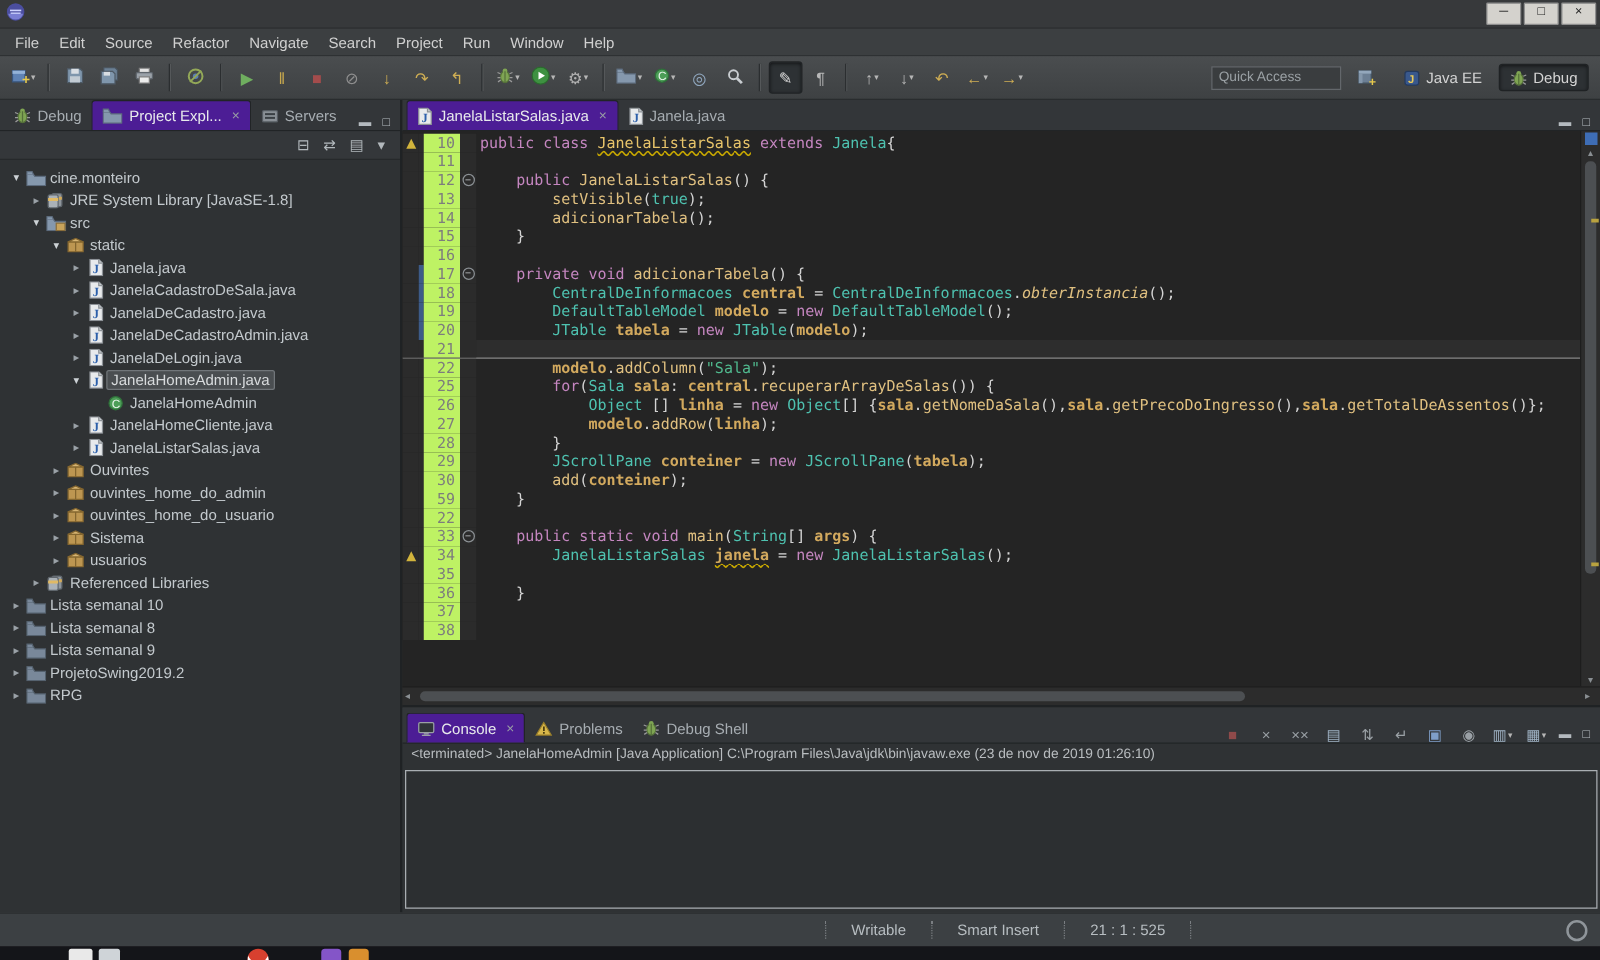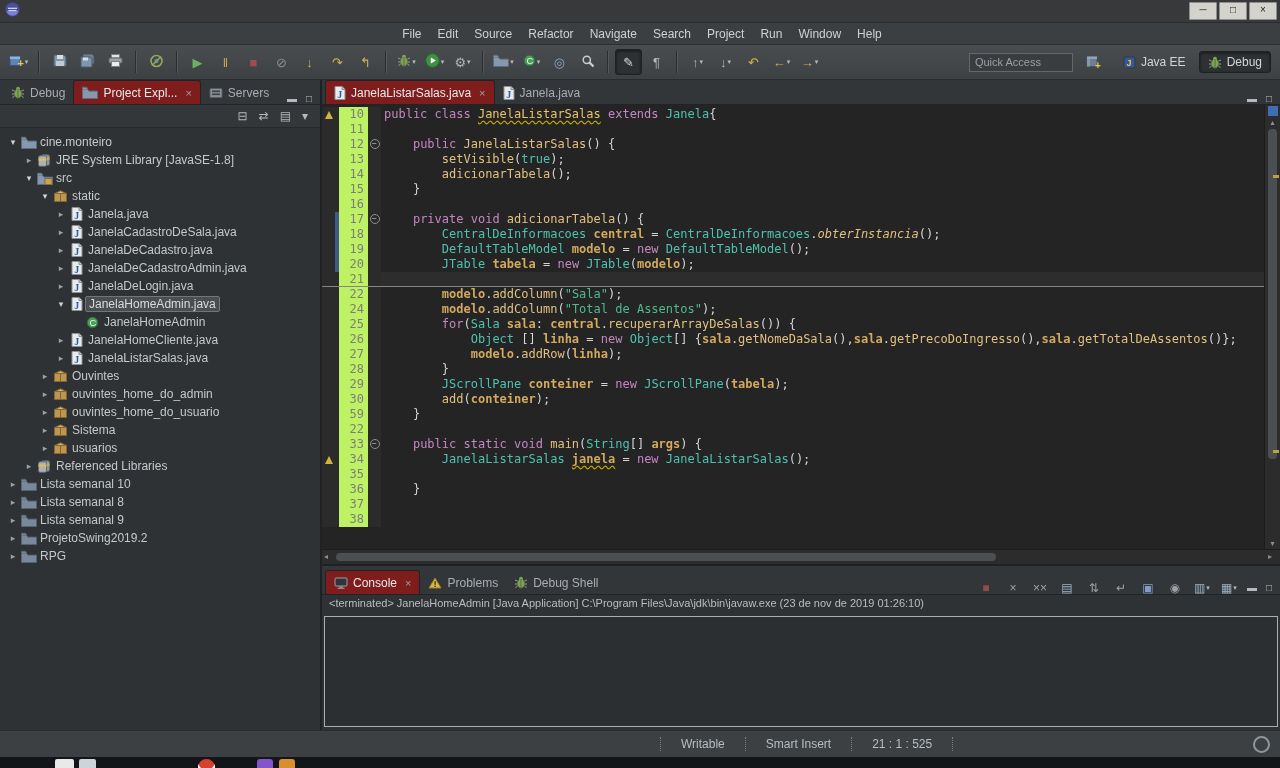--- a/index.html
+++ b/index.html
@@ -6,21 +6,21 @@
   body{width:1280px;height:768px;overflow:hidden;font-family:"Liberation Sans",sans-serif;}
   .app{width:1280px;height:768px;display:flex;flex-direction:column;background:#3c3f41;color:#c8c8c8;font-size:12px;position:relative;overflow:hidden;}
 
   
   .titlebar{height:22px;flex:0 0 22px;background:#37393b;display:flex;align-items:center;gap:6px;padding-left:5px;border-bottom:1px solid #2a2c2e;}
   .title-text{color:#cfcfcf;font-size:12px;white-space:nowrap;}
   .win-controls{margin-left:auto;display:flex;gap:2px;padding-right:3px;}
   .win-btn{width:26px;height:16px;background:#d4d2cd;border:1px solid #8f8f8f;color:#222;font-size:10px;line-height:14px;text-align:center;border-radius:1px;}
 
   
-  .menubar{height:21px;flex:0 0 21px;background:#3c3f41;display:flex;align-items:center;padding-left:4px;border-bottom:1px solid #2e3133;justify-content:center;}
+  .menubar{height:21px;flex:0 0 21px;background:#3c3f41;display:flex;align-items:center;padding-left:4px;border-bottom:1px solid #2e3133;}
   .menu-item{padding:2px 8px;color:#d0d0d0;}
 
   
   .toolbar{height:34px;flex:0 0 34px;background:linear-gradient(#4a4d4f,#3e4143);border-bottom:1px solid #292c2e;display:flex;align-items:center;padding:0 5px;}
   .tb-left{display:flex;align-items:center;gap:1px;}
   .tb-btn{height:24px;min-width:21px;display:inline-flex;align-items:center;justify-content:center;border-radius:3px;padding:0 2px;border:1px solid transparent;}
   .tb-btn .g{font-size:13px;line-height:13px;}
   .tb-btn.pressed{background:#2d3134;border-color:#202325;box-shadow:inset 0 1px 3px rgba(0,0,0,.6);}
   .tb-sep{width:1px;height:22px;background:#2b2e30;border-right:1px solid #55585a;margin:0 5px;}
   .dd{font-size:7px;color:#b6b6b6;margin-left:1px;}
@@ -33,21 +33,21 @@
 
   
   .main{flex:1;min-height:0;display:flex;background:#2b2e30;}
   .explorer{width:320px;flex:0 0 320px;display:flex;flex-direction:column;background:#2f3234;border-right:2px solid #1f2224;}
   .right-col{flex:1;min-width:0;display:flex;flex-direction:column;}
 
   
   .tabbar{height:24px;flex:0 0 24px;background:#333639;display:flex;align-items:flex-end;border-bottom:1px solid #212426;padding-left:3px;}
   .tabs-inline{display:flex;align-items:flex-end;height:100%;}
   .tab{display:flex;align-items:center;gap:5px;padding:0 8px;height:23px;color:#a7adb2;white-space:nowrap;}
-  .tab.active{background:#7f1d1d;color:#e8eaec;border:1px solid #212426;border-bottom:none;border-radius:3px 3px 0 0;}
+  .tab.active{background:#4c1d95;color:#e8eaec;border:1px solid #212426;border-bottom:none;border-radius:3px 3px 0 0;}
   .tab .x{font-size:11px;color:#9aa0a5;margin-left:3px;}
   .tab-icon{display:inline-flex;align-items:center;}
   .bar-actions{margin-left:auto;display:flex;align-items:center;gap:9px;padding-right:8px;color:#b4babf;font-size:10px;}
   .bar-actions .act{font-size:10px;line-height:10px;}
 
   
   .view-toolbar{height:22px;flex:0 0 22px;background:#34373a;border-bottom:1px solid #26292b;display:flex;align-items:center;justify-content:flex-end;gap:11px;padding-right:12px;color:#b2b8bc;}
   .view-toolbar .vt{font-size:12px;line-height:12px;}
   .tree{flex:1;overflow:hidden;padding-top:5px;}
   .trow{height:18px;display:flex;align-items:center;}
@@ -672,21 +672,20 @@
               <div class="crow"><span class="ruler"></span><span class="diffbar"></span><span class="lnum">13</span><span class="fold"></span><span class="ct"><span class="pl">        </span><span class="m">setVisible</span><span class="pl">(</span><span class="lit">true</span><span class="pl">);</span></span></div>
               <div class="crow"><span class="ruler"></span><span class="diffbar"></span><span class="lnum">14</span><span class="fold"></span><span class="ct"><span class="pl">        </span><span class="m">adicionarTabela</span><span class="pl">();</span></span></div>
               <div class="crow"><span class="ruler"></span><span class="diffbar"></span><span class="lnum">15</span><span class="fold"></span><span class="ct"><span class="pl">    }</span></span></div>
               <div class="crow"><span class="ruler"></span><span class="diffbar"></span><span class="lnum">16</span><span class="fold"></span><span class="ct"></span></div>
               <div class="crow"><span class="ruler"></span><span class="diffbar on"></span><span class="lnum">17</span><span class="fold"><span class="circ">−</span></span><span class="ct"><span class="pl">    </span><span class="kw">private void </span><span class="m">adicionarTabela</span><span class="pl">() {</span></span></div>
               <div class="crow"><span class="ruler"></span><span class="diffbar on"></span><span class="lnum">18</span><span class="fold"></span><span class="ct"><span class="pl">        </span><span class="type">CentralDeInformacoes</span><span class="pl"> </span><span class="v">central</span><span class="pl"> = </span><span class="type">CentralDeInformacoes</span><span class="pl">.</span><span class="sm">obterInstancia</span><span class="pl">();</span></span></div>
               <div class="crow"><span class="ruler"></span><span class="diffbar on"></span><span class="lnum">19</span><span class="fold"></span><span class="ct"><span class="pl">        </span><span class="type">DefaultTableModel</span><span class="pl"> </span><span class="v">modelo</span><span class="pl"> = </span><span class="kw">new</span><span class="pl"> </span><span class="type">DefaultTableModel</span><span class="pl">();</span></span></div>
               <div class="crow"><span class="ruler"></span><span class="diffbar on"></span><span class="lnum">20</span><span class="fold"></span><span class="ct"><span class="pl">        </span><span class="type">JTable</span><span class="pl"> </span><span class="v">tabela</span><span class="pl"> = </span><span class="kw">new</span><span class="pl"> </span><span class="type">JTable</span><span class="pl">(</span><span class="v">modelo</span><span class="pl">);</span></span></div>
               <div class="crow cursor"><span class="ruler"></span><span class="diffbar"></span><span class="lnum">21</span><span class="fold"></span><span class="ct"></span></div>
               <div class="crow"><span class="ruler"></span><span class="diffbar"></span><span class="lnum">22</span><span class="fold"></span><span class="ct"><span class="pl">        </span><span class="v">modelo</span><span class="pl">.</span><span class="m">addColumn</span><span class="pl">(</span><span class="str">"Sala"</span><span class="pl">);</span></span></div>
-              <div class="crow"><span class="ruler"></span><span class="diffbar"></span><span class="lnum">24</span><span class="fold"></span><span class="ct"><span class="pl">        </span><span class="v">modelo</span><span class="pl">.</span><span class="m">addColumn</span><span class="pl">(</span><span class="str">"Total de Assentos"</span><span class="pl">);</span></span></div>
               <div class="crow"><span class="ruler"></span><span class="diffbar"></span><span class="lnum">25</span><span class="fold"></span><span class="ct"><span class="pl">        </span><span class="kw">for</span><span class="pl">(</span><span class="type">Sala</span><span class="pl"> </span><span class="v">sala</span><span class="pl">: </span><span class="v">central</span><span class="pl">.</span><span class="m">recuperarArrayDeSalas</span><span class="pl">()) {</span></span></div>
               <div class="crow"><span class="ruler"></span><span class="diffbar"></span><span class="lnum">26</span><span class="fold"></span><span class="ct"><span class="pl">            </span><span class="type">Object</span><span class="pl"> [] </span><span class="v">linha</span><span class="pl"> = </span><span class="kw">new</span><span class="pl"> </span><span class="type">Object</span><span class="pl">[] {</span><span class="v">sala</span><span class="pl">.</span><span class="m">getNomeDaSala</span><span class="pl">(),</span><span class="v">sala</span><span class="pl">.</span><span class="m">getPrecoDoIngresso</span><span class="pl">(),</span><span class="v">sala</span><span class="pl">.</span><span class="m">getTotalDeAssentos</span><span class="pl">()};</span></span></div>
               <div class="crow"><span class="ruler"></span><span class="diffbar"></span><span class="lnum">27</span><span class="fold"></span><span class="ct"><span class="pl">            </span><span class="v">modelo</span><span class="pl">.</span><span class="m">addRow</span><span class="pl">(</span><span class="v">linha</span><span class="pl">);</span></span></div>
               <div class="crow"><span class="ruler"></span><span class="diffbar"></span><span class="lnum">28</span><span class="fold"></span><span class="ct"><span class="pl">        }</span></span></div>
               <div class="crow"><span class="ruler"></span><span class="diffbar"></span><span class="lnum">29</span><span class="fold"></span><span class="ct"><span class="pl">        </span><span class="type">JScrollPane</span><span class="pl"> </span><span class="v">conteiner</span><span class="pl"> = </span><span class="kw">new</span><span class="pl"> </span><span class="type">JScrollPane</span><span class="pl">(</span><span class="v">tabela</span><span class="pl">);</span></span></div>
               <div class="crow"><span class="ruler"></span><span class="diffbar"></span><span class="lnum">30</span><span class="fold"></span><span class="ct"><span class="pl">        </span><span class="m">add</span><span class="pl">(</span><span class="v">conteiner</span><span class="pl">);</span></span></div>
               <div class="crow"><span class="ruler"></span><span class="diffbar"></span><span class="lnum">59</span><span class="fold"></span><span class="ct"><span class="pl">    }</span></span></div>
               <div class="crow"><span class="ruler"></span><span class="diffbar"></span><span class="lnum">22</span><span class="fold"></span><span class="ct"></span></div>
               <div class="crow"><span class="ruler"></span><span class="diffbar"></span><span class="lnum">33</span><span class="fold"><span class="circ">−</span></span><span class="ct"><span class="pl">    </span><span class="kw">public static void </span><span class="m">main</span><span class="pl">(</span><span class="type">String</span><span class="pl">[] </span><span class="v">args</span><span class="pl">) {</span></span></div>
               <div class="crow"><span class="ruler"><span class="warn-marker"></span></span><span class="diffbar"></span><span class="lnum">34</span><span class="fold"></span><span class="ct"><span class="pl">        </span><span class="type">JanelaListarSalas</span><span class="pl"> </span><span class="vw">janela</span><span class="pl"> = </span><span class="kw">new</span><span class="pl"> </span><span class="type">JanelaListarSalas</span><span class="pl">();</span></span></div>

